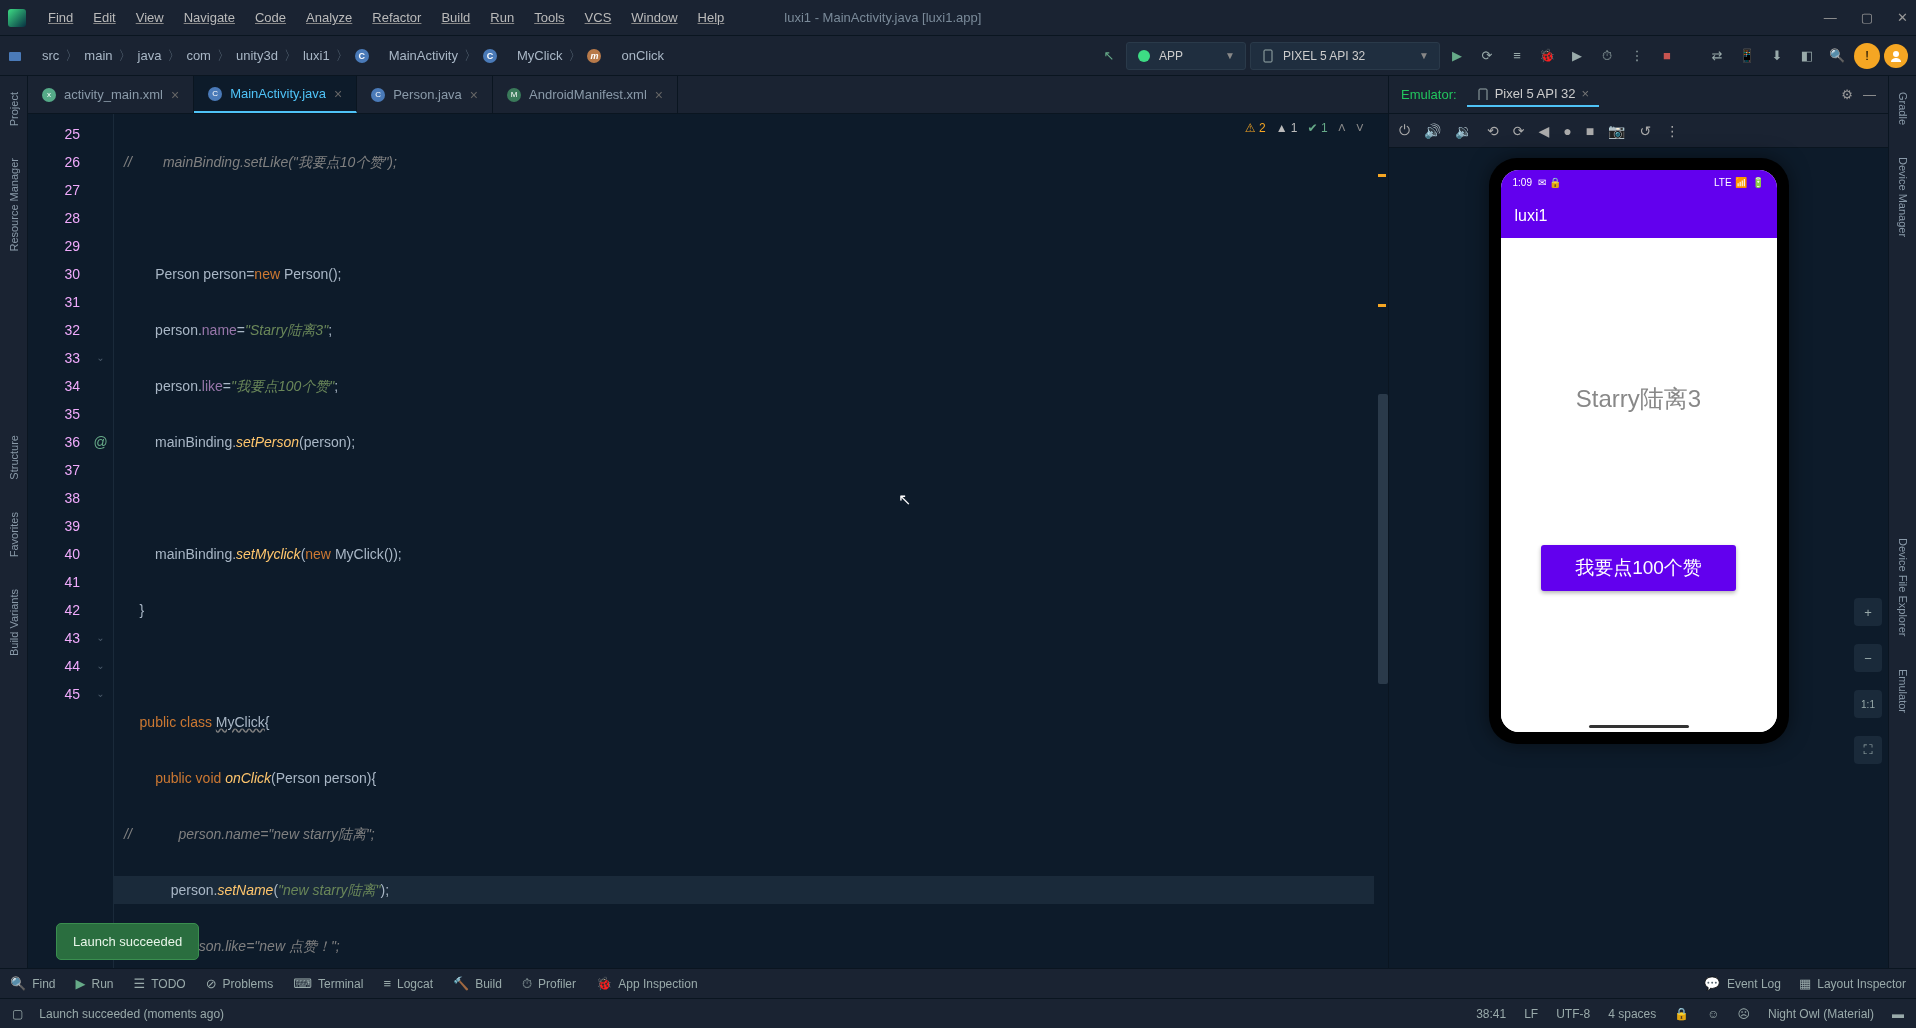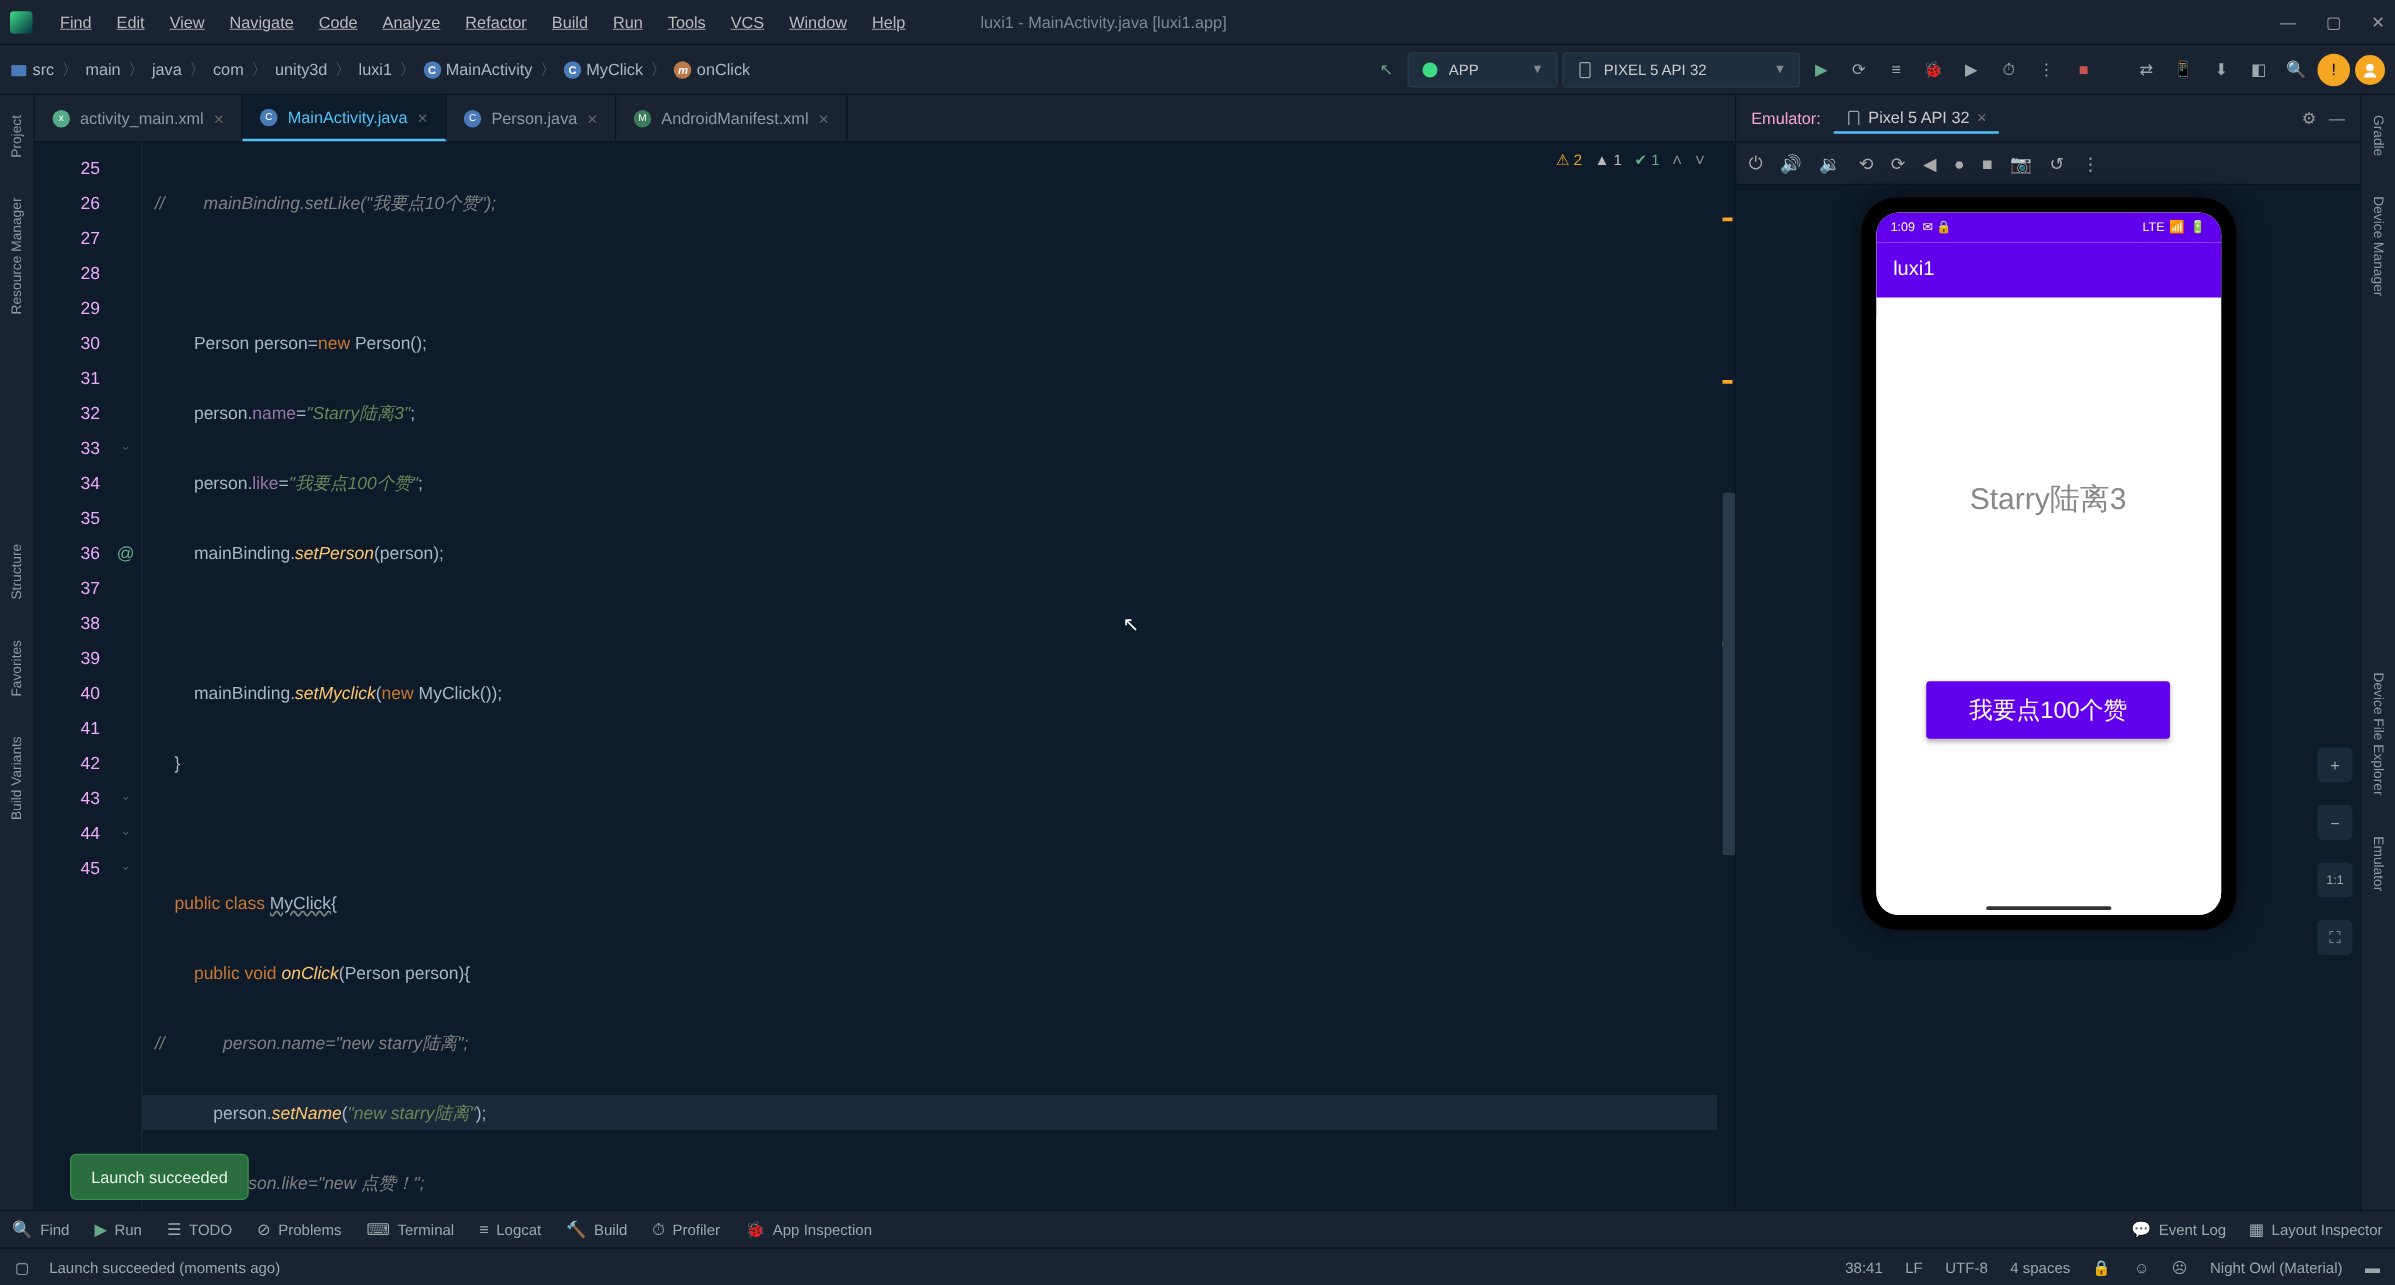--- a/index.html
+++ b/index.html
@@ -11,21 +11,21 @@
 .menubar .menu-item { padding: 0 10px; color: #bbb; cursor: pointer; font-size: 13px; }
 .menubar .menu-item u { text-decoration: underline; text-decoration-color: #888; }
 .menubar .title-text { margin-left: 50px; color: #7a8a99; font-size: 13px; }
 .menubar .window-controls { margin-left: auto; display: flex; gap: 24px; color: #999; }
 .menubar .window-controls span { cursor: pointer; }
 
 
 .toolbar { height: 40px; background: #1a2332; display: flex; align-items: center; padding: 0 8px; border-bottom: 1px solid #0a1520; gap: 4px; }
 .breadcrumb { display: flex; align-items: center; gap: 6px; color: #a9b7c6; font-size: 13px; }
 .breadcrumb .sep { color: #5a6a79; }
-.breadcrumb .crumb { display: flex; align-items: center; gap: 4px; }
+.breadcrumb .crumb { display: flex; align-items: center; gap: 20px; }
 .crumb-icon { width: 14px; height: 14px; border-radius: 50%; display: inline-flex; align-items: center; justify-content: center; font-size: 9px; font-weight: bold; }
 .crumb-icon.class { background: #4a7ab8; color: #fff; }
 .crumb-icon.method { background: #b87a4a; color: #fff; }
 .toolbar-spacer { flex: 1; }
 .toolbar-btn { width: 26px; height: 26px; display: flex; align-items: center; justify-content: center; color: #9aa; cursor: pointer; border-radius: 3px; }
 .toolbar-dropdown { height: 28px; background: #1f2e3f; border: 1px solid #2a3a4a; border-radius: 3px; display: flex; align-items: center; padding: 0 10px; gap: 8px; color: #ccc; font-size: 12px; min-width: 120px; }
 .toolbar-dropdown .dd-icon { width: 14px; height: 14px; }
 .toolbar-dropdown .caret { margin-left: auto; color: #888; font-size: 10px; }
 .avatar { width: 24px; height: 24px; border-radius: 50%; background: #f5a623; display: flex; align-items: center; justify-content: center; }
 
@@ -73,21 +73,21 @@
 
 
 .marker-strip { width: 14px; background: #0d1b2a; position: relative; }
 .marker { position: absolute; right: 2px; width: 8px; height: 3px; }
 .marker.y { background: #f5a623; }
 .scroll-thumb { position: absolute; right: 0; width: 10px; background: #2a3a4a; border-radius: 2px; }
 
 
 .emulator-panel { width: 500px; background: #1a2332; border-left: 1px solid #0a1520; display: flex; flex-direction: column; }
 .emu-header { height: 38px; display: flex; align-items: center; padding: 0 12px; border-bottom: 1px solid #0a1520; gap: 10px; }
-.emu-header .emu-label { color: #f9a8d4; font-size: 13px; }
+.emu-header .emu-label { color: #22c55e; font-size: 13px; }
 .emu-tab { display: flex; align-items: center; gap: 6px; padding: 4px 10px; border-bottom: 2px solid #4fc3f7; color: #ccc; font-size: 13px; }
 .emu-tab .phone-icon { width: 12px; height: 12px; }
 .emu-header .emu-actions { margin-left: auto; display: flex; gap: 10px; color: #999; }
 .emu-toolbar { height: 34px; display: flex; align-items: center; padding: 0 10px; gap: 14px; border-bottom: 1px solid #0a1520; color: #aaa; }
 .emu-toolbar span { cursor: pointer; font-size: 14px; }
 .emu-viewport { flex: 1; display: flex; align-items: flex-start; justify-content: center; padding: 10px 20px; background: #0d1b2a; position: relative; }
 
 
 .emu-side-controls { position: absolute; right: 6px; top: 50%; transform: translateY(40px); display: flex; flex-direction: column; gap: 18px; align-items: center; color: #9aa; }
 .emu-side-controls .ctrl { width: 28px; height: 28px; background: #1a2a3a; border-radius: 4px; display: flex; align-items: center; justify-content: center; cursor: pointer; font-size: 13px; }

